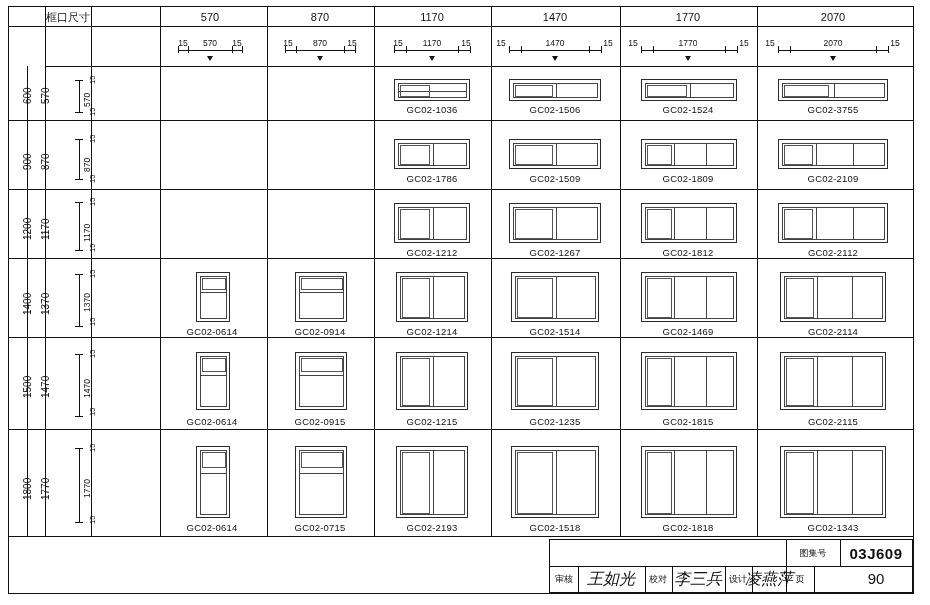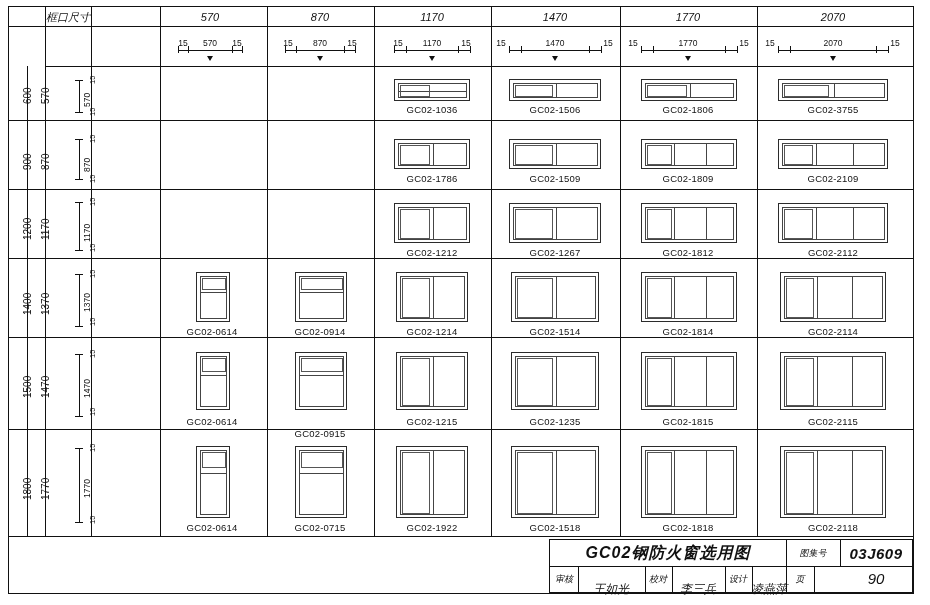--- a/index.html
+++ b/index.html
@@ -3,40 +3,40 @@
 <meta charset="utf-8">
 <style>
   html,body{margin:0;padding:0;background:#fff;}
   body{width:930px;height:605px;font-family:"Liberation Sans","DejaVu Sans",sans-serif;color:#111;overflow:hidden;}
   .sheet{position:relative;width:930px;height:605px;}
   .frame{position:absolute;left:8px;top:6px;width:906px;height:588px;border:1.6px solid #111;box-sizing:border-box;}
   
   .ln{position:absolute;background:#111;}
   .hl{height:1px;}
   .vl{width:1px;}
-  .txt{position:absolute;font-size:10px;line-height:1;white-space:nowrap;font-style:italic;}
+  .txt{position:absolute;font-size:10px;line-height:1;white-space:nowrap;}
   .txt.c{transform:translateX(-50%);}
   .vtxt{position:absolute;font-size:10px;white-space:nowrap;transform-origin:0 0;}
   
   .win{position:absolute;box-sizing:border-box;border:1.4px solid #2b2b2b;background:#fff;}
   .win .inner{position:absolute;left:2.5px;top:2.5px;right:2.5px;bottom:2.5px;border:1px solid #444;box-sizing:border-box;}
   .win .mul-v{position:absolute;top:2.5px;bottom:2.5px;width:1px;background:#444;}
   .win .mul-h{position:absolute;left:2.5px;right:2.5px;height:1px;background:#444;}
   .win .sash{position:absolute;box-sizing:border-box;border:1px solid #555;}
   .code{position:absolute;font-size:9.5px;letter-spacing:.2px;transform:translateX(-50%);white-space:nowrap;}
   
   .dim{position:absolute;height:1px;background:#111;}
   .tick{position:absolute;width:1px;height:7px;background:#111;}
   .dimtxt{position:absolute;font-size:8.5px;transform:translateX(-50%);white-space:nowrap;}
   .arrowdown{position:absolute;width:0;height:0;border-left:3px solid transparent;border-right:3px solid transparent;border-top:5px solid #111;}
   
   .tb{position:absolute;border:1.4px solid #111;box-sizing:border-box;}
   .tb-title{font-size:16px;font-weight:bold;letter-spacing:1px;}
   .small{font-size:9px;}
-  .hand{font-family:"Liberation Serif","DejaVu Serif",serif;font-style:italic;font-size:12px;margin-top:12px;}
+  .hand{font-family:"Liberation Serif","DejaVu Serif",serif;font-style:italic;font-size:16px;}
   .pageno{font-size:15px;}
   .bigcode{font-size:15px;font-weight:bold;letter-spacing:.5px;}
 </style>
 </head>
 <body>
 
 <div class="sheet">
   <div class="frame"></div>
 
   <div class="ln hl" style="left:9px;top:26px;width:904px;"></div>
@@ -193,21 +193,21 @@
       <div class="mul-v" style="left:46px;"></div>
     <div class="sash" style="left:5px;top:5px;width:38px;height:12px;"></div>
   </div>
   <div class="code" style="left:555px;top:104px;">GC02-1506</div>
 
   <div class="win" style="left:641px;top:79px;width:96px;height:22px;">
     <div class="inner"></div>
       <div class="mul-v" style="left:48px;"></div>
     <div class="sash" style="left:5px;top:5px;width:40px;height:12px;"></div>
   </div>
-  <div class="code" style="left:688px;top:104px;">GC02-1806</div>
+  <div class="code" style="left:688px;top:104px;">GC02-1524</div>
 
   <div class="win" style="left:778px;top:79px;width:110px;height:22px;">
     <div class="inner"></div>
       <div class="mul-v" style="left:55px;"></div>
     <div class="sash" style="left:5px;top:5px;width:45px;height:12px;"></div>
   </div>
   <div class="code" style="left:833px;top:104px;">GC02-3755</div>
 
   <div class="win" style="left:394px;top:139px;width:76px;height:30px;">
     <div class="inner"></div>
@@ -296,21 +296,21 @@
     <div class="sash" style="left:5px;top:5px;width:36px;height:40px;"></div>
   </div>
   <div class="code" style="left:555px;top:326px;">GC02-1514</div>
 
   <div class="win" style="left:641px;top:272px;width:96px;height:50px;">
     <div class="inner"></div>
       <div class="mul-v" style="left:32px;"></div>
       <div class="mul-v" style="left:64px;"></div>
     <div class="sash" style="left:5px;top:5px;width:25px;height:40px;"></div>
   </div>
-  <div class="code" style="left:688px;top:326px;">GC02-1814</div>
+  <div class="code" style="left:688px;top:326px;">GC02-1469</div>
 
   <div class="win" style="left:780px;top:272px;width:106px;height:50px;">
     <div class="inner"></div>
       <div class="mul-v" style="left:36px;"></div>
       <div class="mul-v" style="left:71px;"></div>
     <div class="sash" style="left:5px;top:5px;width:28px;height:40px;"></div>
   </div>
   <div class="code" style="left:833px;top:326px;">GC02-2114</div>
 
   <div class="win" style="left:196px;top:352px;width:34px;height:58px;">
@@ -318,21 +318,21 @@
       <div class="mul-h" style="top:22px;"></div>
     <div class="sash" style="left:5px;top:5px;width:24px;height:14px;"></div>
   </div>
   <div class="code" style="left:212px;top:416px;">GC02-0614</div>
 
   <div class="win" style="left:295px;top:352px;width:52px;height:58px;">
     <div class="inner"></div>
       <div class="mul-h" style="top:22px;"></div>
     <div class="sash" style="left:5px;top:5px;width:42px;height:14px;"></div>
   </div>
-  <div class="code" style="left:320px;top:428px;">GC02-0915</div>
+  <div class="code" style="left:320px;top:416px;">GC02-0915</div>
 
   <div class="win" style="left:396px;top:352px;width:72px;height:58px;">
     <div class="inner"></div>
       <div class="mul-v" style="left:36px;"></div>
     <div class="sash" style="left:5px;top:5px;width:28px;height:48px;"></div>
   </div>
   <div class="code" style="left:432px;top:416px;">GC02-1215</div>
 
   <div class="win" style="left:511px;top:352px;width:88px;height:58px;">
     <div class="inner"></div>
@@ -369,21 +369,21 @@
       <div class="mul-h" style="top:26px;"></div>
     <div class="sash" style="left:5px;top:5px;width:42px;height:16px;"></div>
   </div>
   <div class="code" style="left:320px;top:522px;">GC02-0715</div>
 
   <div class="win" style="left:396px;top:446px;width:72px;height:72px;">
     <div class="inner"></div>
       <div class="mul-v" style="left:36px;"></div>
     <div class="sash" style="left:5px;top:5px;width:28px;height:62px;"></div>
   </div>
-  <div class="code" style="left:432px;top:522px;">GC02-1922</div>
+  <div class="code" style="left:432px;top:522px;">GC02-2193</div>
 
   <div class="win" style="left:511px;top:446px;width:88px;height:72px;">
     <div class="inner"></div>
       <div class="mul-v" style="left:44px;"></div>
     <div class="sash" style="left:5px;top:5px;width:36px;height:62px;"></div>
   </div>
   <div class="code" style="left:555px;top:522px;">GC02-1518</div>
 
   <div class="win" style="left:641px;top:446px;width:96px;height:72px;">
     <div class="inner"></div>
@@ -392,35 +392,34 @@
     <div class="sash" style="left:5px;top:5px;width:25px;height:62px;"></div>
   </div>
   <div class="code" style="left:688px;top:522px;">GC02-1818</div>
 
   <div class="win" style="left:780px;top:446px;width:106px;height:72px;">
     <div class="inner"></div>
       <div class="mul-v" style="left:36px;"></div>
       <div class="mul-v" style="left:71px;"></div>
     <div class="sash" style="left:5px;top:5px;width:28px;height:62px;"></div>
   </div>
-  <div class="code" style="left:833px;top:522px;">GC02-2118</div>
+  <div class="code" style="left:833px;top:522px;">GC02-1343</div>
 
   <div class="tb" style="left:549px;top:539px;width:364px;height:54px;"></div>
 
   <div class="ln hl" style="left:550px;top:566px;width:362px;"></div>
   <div class="ln vl" style="left:786px;top:540px;height:53px;"></div>
   <div class="ln vl" style="left:840px;top:540px;height:26px;"></div>
   <div class="ln vl" style="left:814px;top:566px;height:27px;"></div>
   <div class="ln vl" style="left:578px;top:566px;height:27px;"></div>
   <div class="ln vl" style="left:645px;top:566px;height:27px;"></div>
   <div class="ln vl" style="left:672px;top:566px;height:27px;"></div>
   <div class="ln vl" style="left:725px;top:566px;height:27px;"></div>
   <div class="ln vl" style="left:752px;top:566px;height:27px;"></div>
 
-  <div class="txt c tb-title" style="left:668px;top:545px;">GC02钢防火窗选用图</div>
   <div class="txt c small" style="left:813px;top:549px;">图集号</div>
   <div class="txt c bigcode" style="left:876px;top:546px;">03J609</div>
 
   <div class="txt c small" style="left:564px;top:575px;">审核</div>
   <div class="txt c hand" style="left:611px;top:571px;">王如光</div>
   <div class="txt c small" style="left:658px;top:575px;">校对</div>
   <div class="txt c hand" style="left:698px;top:571px;">李三兵</div>
   <div class="txt c small" style="left:738px;top:575px;">设计</div>
   <div class="txt c hand" style="left:769px;top:571px;">凌燕萍</div>
   <div class="txt c small" style="left:800px;top:575px;">页</div>

